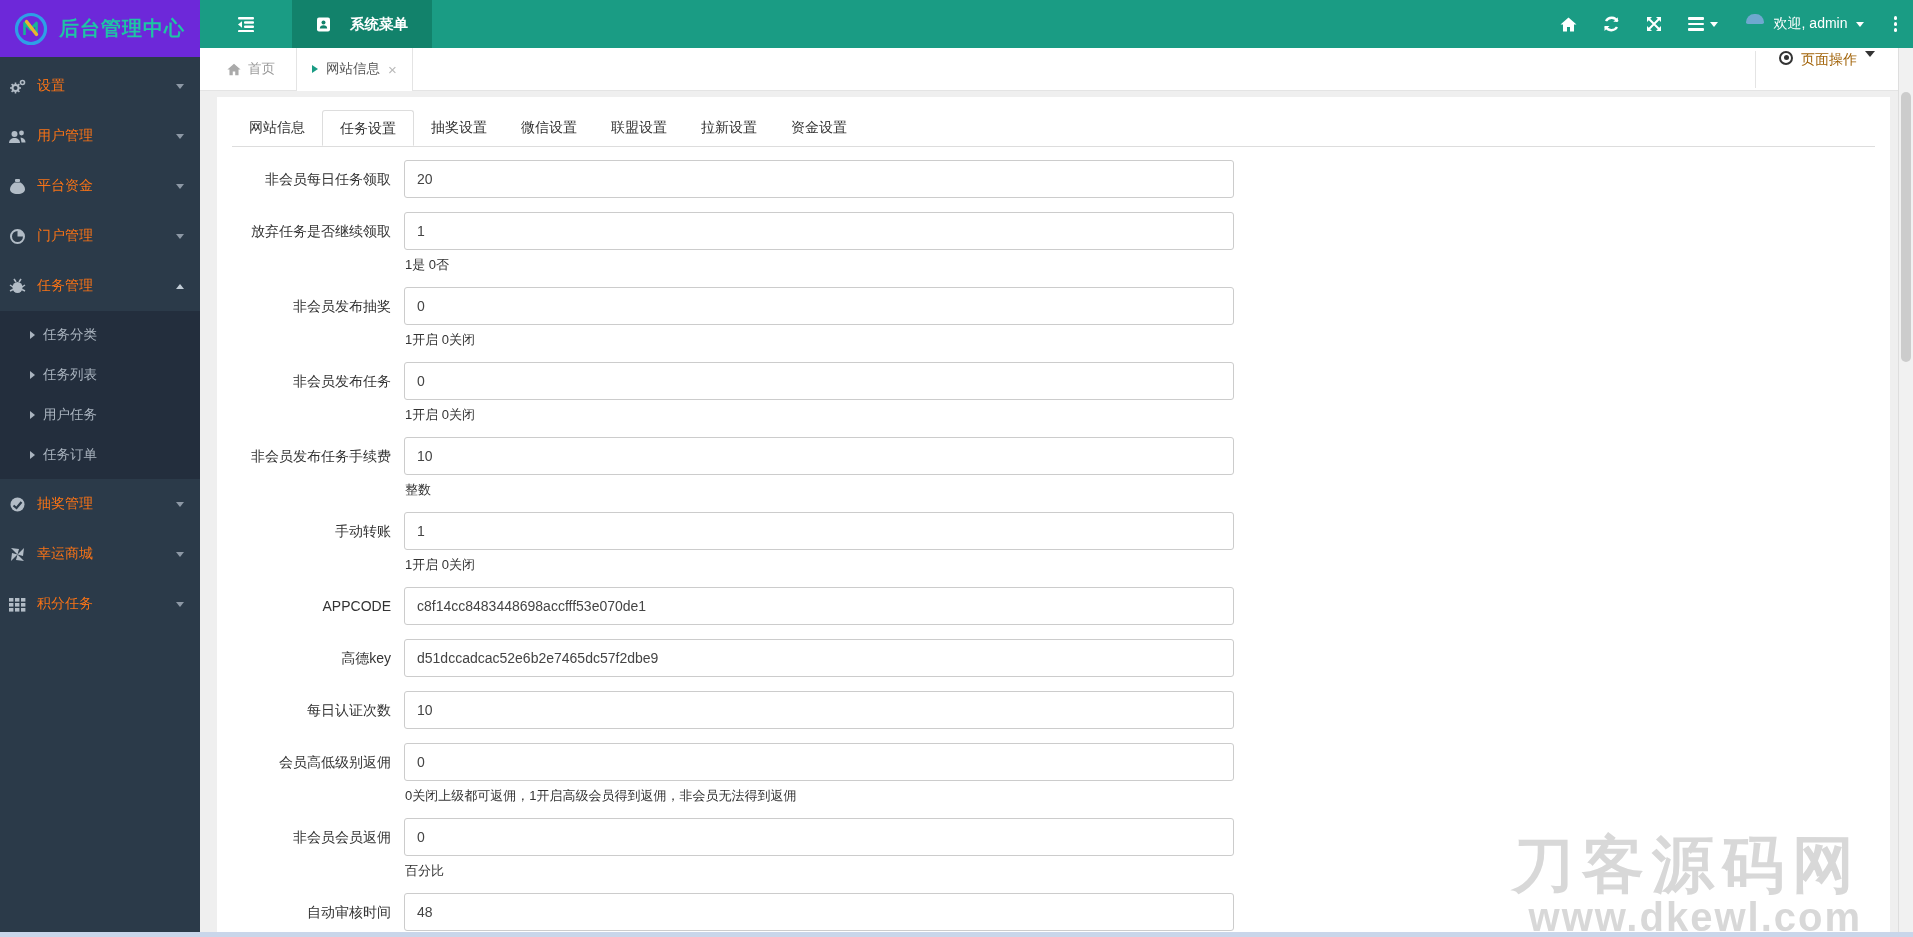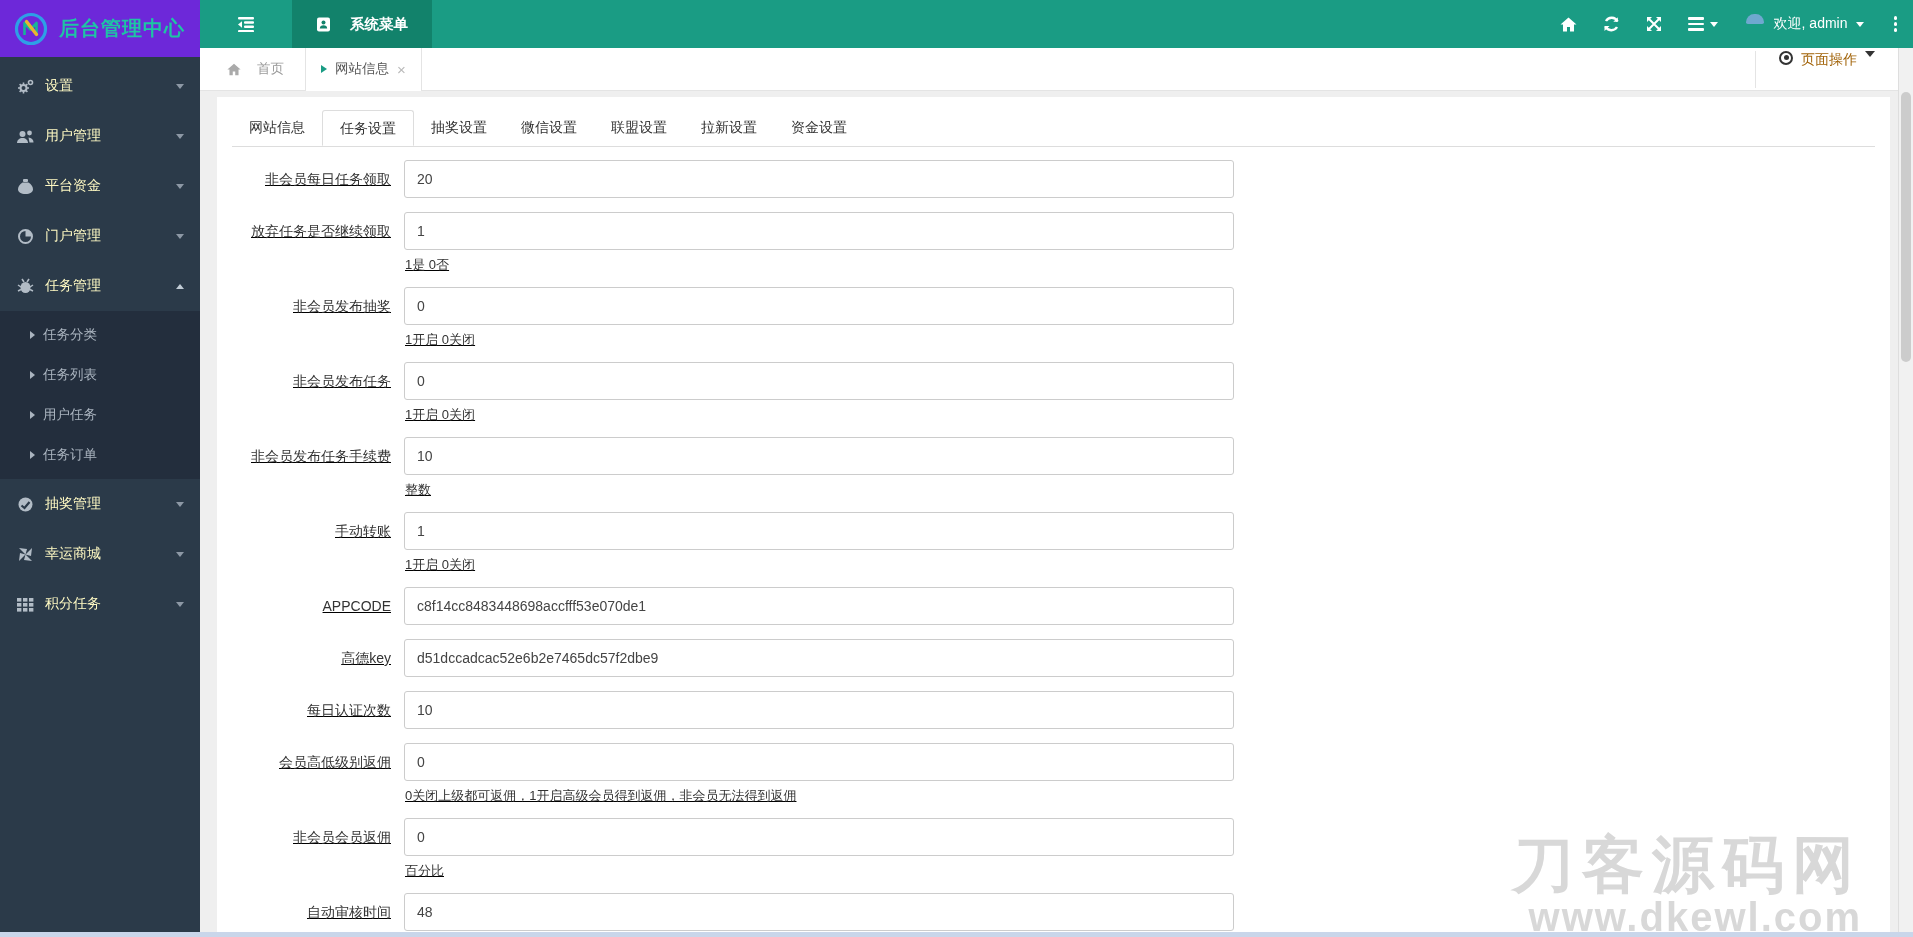--- a/index.html
+++ b/index.html
@@ -4,21 +4,21 @@
 <style>
   * { margin:0; padding:0; box-sizing:border-box; }
   html,body { width:1913px; height:937px; overflow:hidden; }
   body { font-family:"Liberation Sans","DejaVu Sans",sans-serif; background:#efefef; position:relative; }
 
   
   .sidebar { position:absolute; left:0; top:0; width:200px; height:937px; background:#2b3a49; z-index:3; }
   .logo-bar { height:57px; background:#6d28d9; display:flex; align-items:center; gap:10px; padding-left:13px; }
   .logo-title { color:#1ec5a4; font-size:20px; font-weight:bold; letter-spacing:1px; white-space:nowrap; }
   .side-nav { padding-top:4px; }
-  .nav-item { height:50px; display:flex; align-items:center; padding:0 16px; color:#fef9c3; font-size:14px; position:relative; cursor:pointer; }
+  .nav-item { height:50px; display:flex; align-items:center; padding:0 8px; color:#f97316; font-size:14px; position:relative; cursor:pointer; }
   .nav-item .ico { width:19px; height:17px; margin-right:10px; display:flex; align-items:center; justify-content:center; }
   .caret { width:0; height:0; border-left:4.5px solid transparent; border-right:4.5px solid transparent; border-top:5px solid #8d98a5; position:absolute; right:16px; }
   .caret.up { border-top:none; border-bottom:5px solid #c2ccd6; }
   .submenu { background:#232e3d; padding:4px 0; }
   .submenu-item { height:40px; display:flex; align-items:center; padding-left:30px; color:#aab4bf; font-size:13.5px; cursor:pointer; }
   .tri-right { width:0; height:0; border-top:4px solid transparent; border-bottom:4px solid transparent; border-left:5px solid #aab4bf; margin-right:8px; }
 
   
   .topbar { position:absolute; left:200px; top:0; width:1713px; height:48px; background:#1a9c84; display:flex; align-items:center; z-index:2; }
   .toggle-btn { width:92px; height:48px; display:flex; align-items:center; justify-content:center; cursor:pointer; }
@@ -31,37 +31,37 @@
   .w-caret { width:0; height:0; border-left:4.5px solid transparent; border-right:4.5px solid transparent; border-top:5px solid #fff; }
   .avatar { width:22px; height:22px; position:relative; }
   .avatar-head { width:9px; height:9px; border-radius:50%; background:#d9953f; margin:1px auto 0; }
   .avatar-body { width:18px; height:10px; border-radius:9px 9px 2px 2px; background:#6fa8cf; margin:1px auto 0; }
   .welcome { display:flex; align-items:center; gap:8px; font-size:14px; cursor:pointer; }
   .kebab { display:flex; flex-direction:column; gap:2.5px; cursor:pointer; padding-left:4px; }
   .kebab i { width:3.5px; height:3.5px; background:#fff; border-radius:50%; display:block; }
 
   
   .tabsrow { position:absolute; left:200px; top:48px; width:1698px; height:43px; background:#fff; border-bottom:1px solid #e4e4e4; display:flex; align-items:center; z-index:2; }
-  .crumb { margin-left:27px; display:flex; align-items:center; gap:16px; color:#9b9b9b; font-size:13.5px; cursor:pointer; }
+  .crumb { margin-left:27px; display:flex; align-items:center; gap:7px; color:#9b9b9b; font-size:13.5px; cursor:pointer; }
   .page-tab { margin-left:21px; height:43px; border-left:1px solid #e4e4e4; border-right:1px solid #e4e4e4; display:flex; align-items:center; gap:8px; padding:0 15px; font-size:13.5px; color:#555; background:#fff; cursor:pointer; }
   .tab-marker { width:0; height:0; border-top:4.5px solid transparent; border-bottom:4.5px solid transparent; border-left:6px solid #1a9c84; }
   .tab-close { color:#b9b9b9; font-size:15px; line-height:1; cursor:pointer; }
   .page-ops { margin-left:auto; height:37px; border-left:1px solid #e4e4e4; display:flex; align-items:flex-start; gap:8px; padding:0 23px; font-size:14px; color:#a16207; cursor:pointer; }
   .dot-circle { width:14px; height:14px; border:2px solid #333; border-radius:50%; display:flex; align-items:center; justify-content:center; }
   .dot-circle b { width:5px; height:5px; background:#333; border-radius:50%; }
   .d-caret { width:0; height:0; border-left:5px solid transparent; border-right:5px solid transparent; border-top:6px solid #333; }
 
   
   .content { position:absolute; left:200px; top:91px; width:1698px; height:846px; background:#efefef; }
   .panel { position:absolute; left:17px; top:6px; right:8px; bottom:0; background:#fff; padding:13px 15px 0 15px; overflow:hidden; }
   .nav-tabs { display:flex; border-bottom:1px solid #ddd; }
   .nav-tab { padding:0 17px; height:36px; line-height:35px; font-size:14px; color:#333; cursor:pointer; }
   .nav-tab.active { background:#fff; border:1px solid #ddd; border-bottom-color:#fff; border-radius:3px 3px 0 0; margin-bottom:-1px; }
   .form { margin-top:13px; }
-  .form-row { display:flex; margin-bottom:14px;text-decoration:underline; }
+  .form-row { display:flex; margin-bottom:14px; }
   .form-label { width:172px; text-align:right; padding-right:13px; line-height:38px; font-size:14px; color:#333; flex-shrink:0; }
   .form-field { width:830px; }
   .form-control { width:100%; height:38px; border:1px solid #ccc; border-radius:3px; padding:0 12px; font-size:14px; color:#444; background:#fff; outline:none; }
   .hint { font-size:13px; color:#333; padding:6px 0 0 1px; line-height:17px; }
 
   
   .watermark { position:absolute; right:28px; bottom:0; text-align:right; color:#d8d8d8; font-weight:bold; pointer-events:none; }
   .wm1 { font-size:62px; line-height:64px; letter-spacing:8px; }
   .wm2 { font-size:40px; line-height:40px; letter-spacing:2px; }
 

